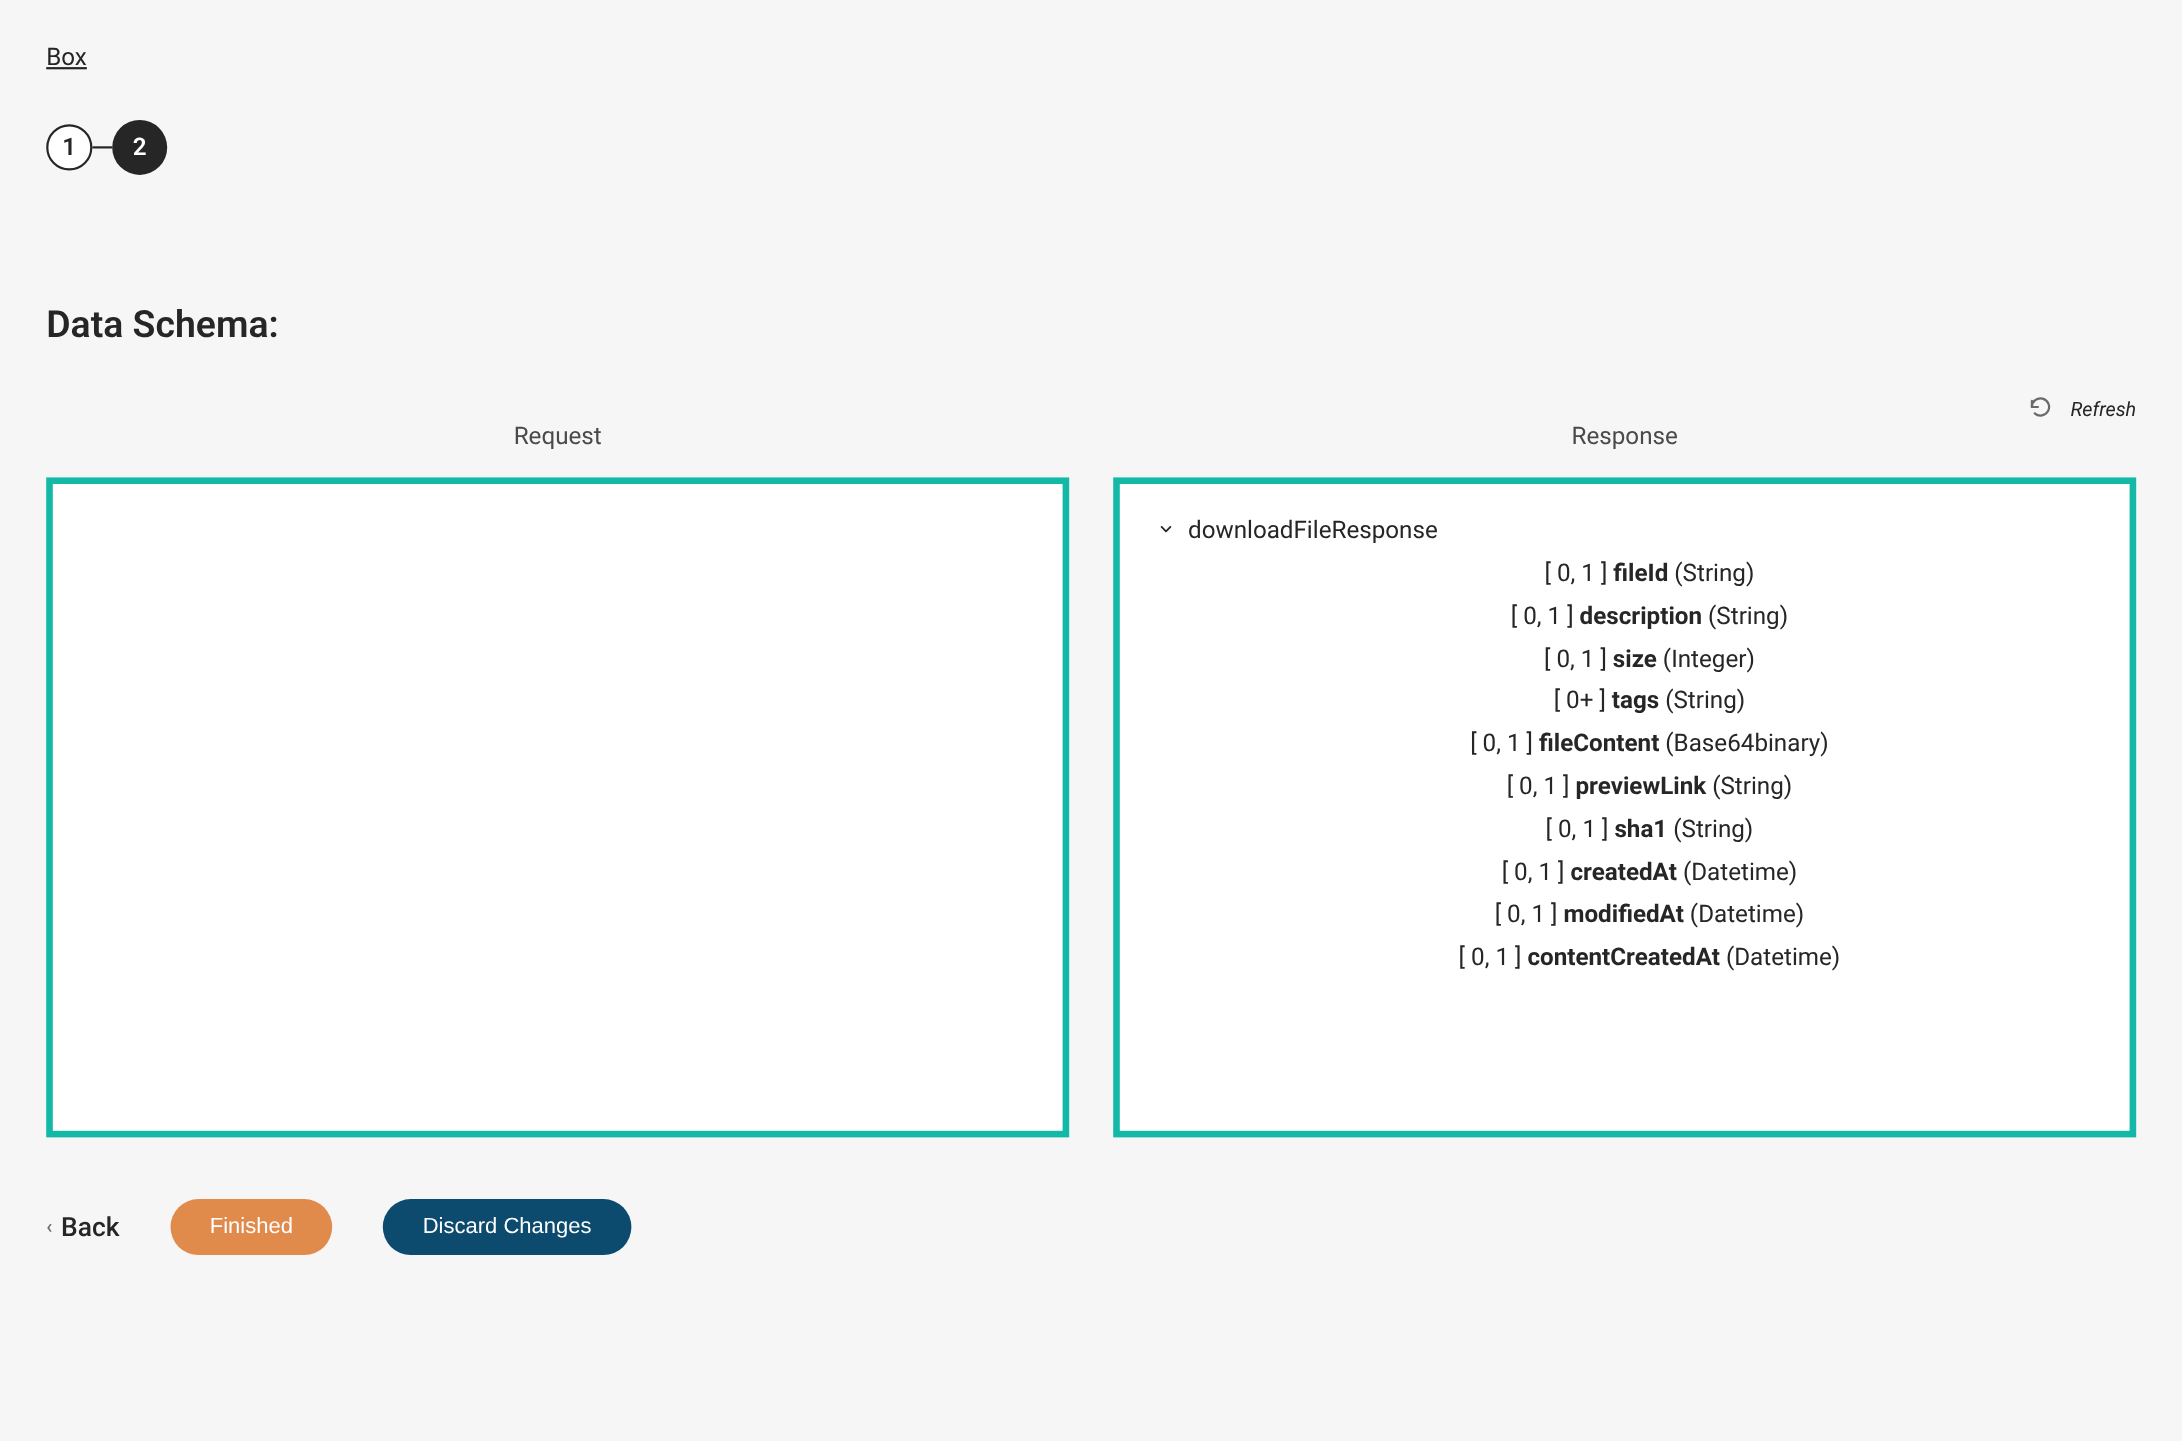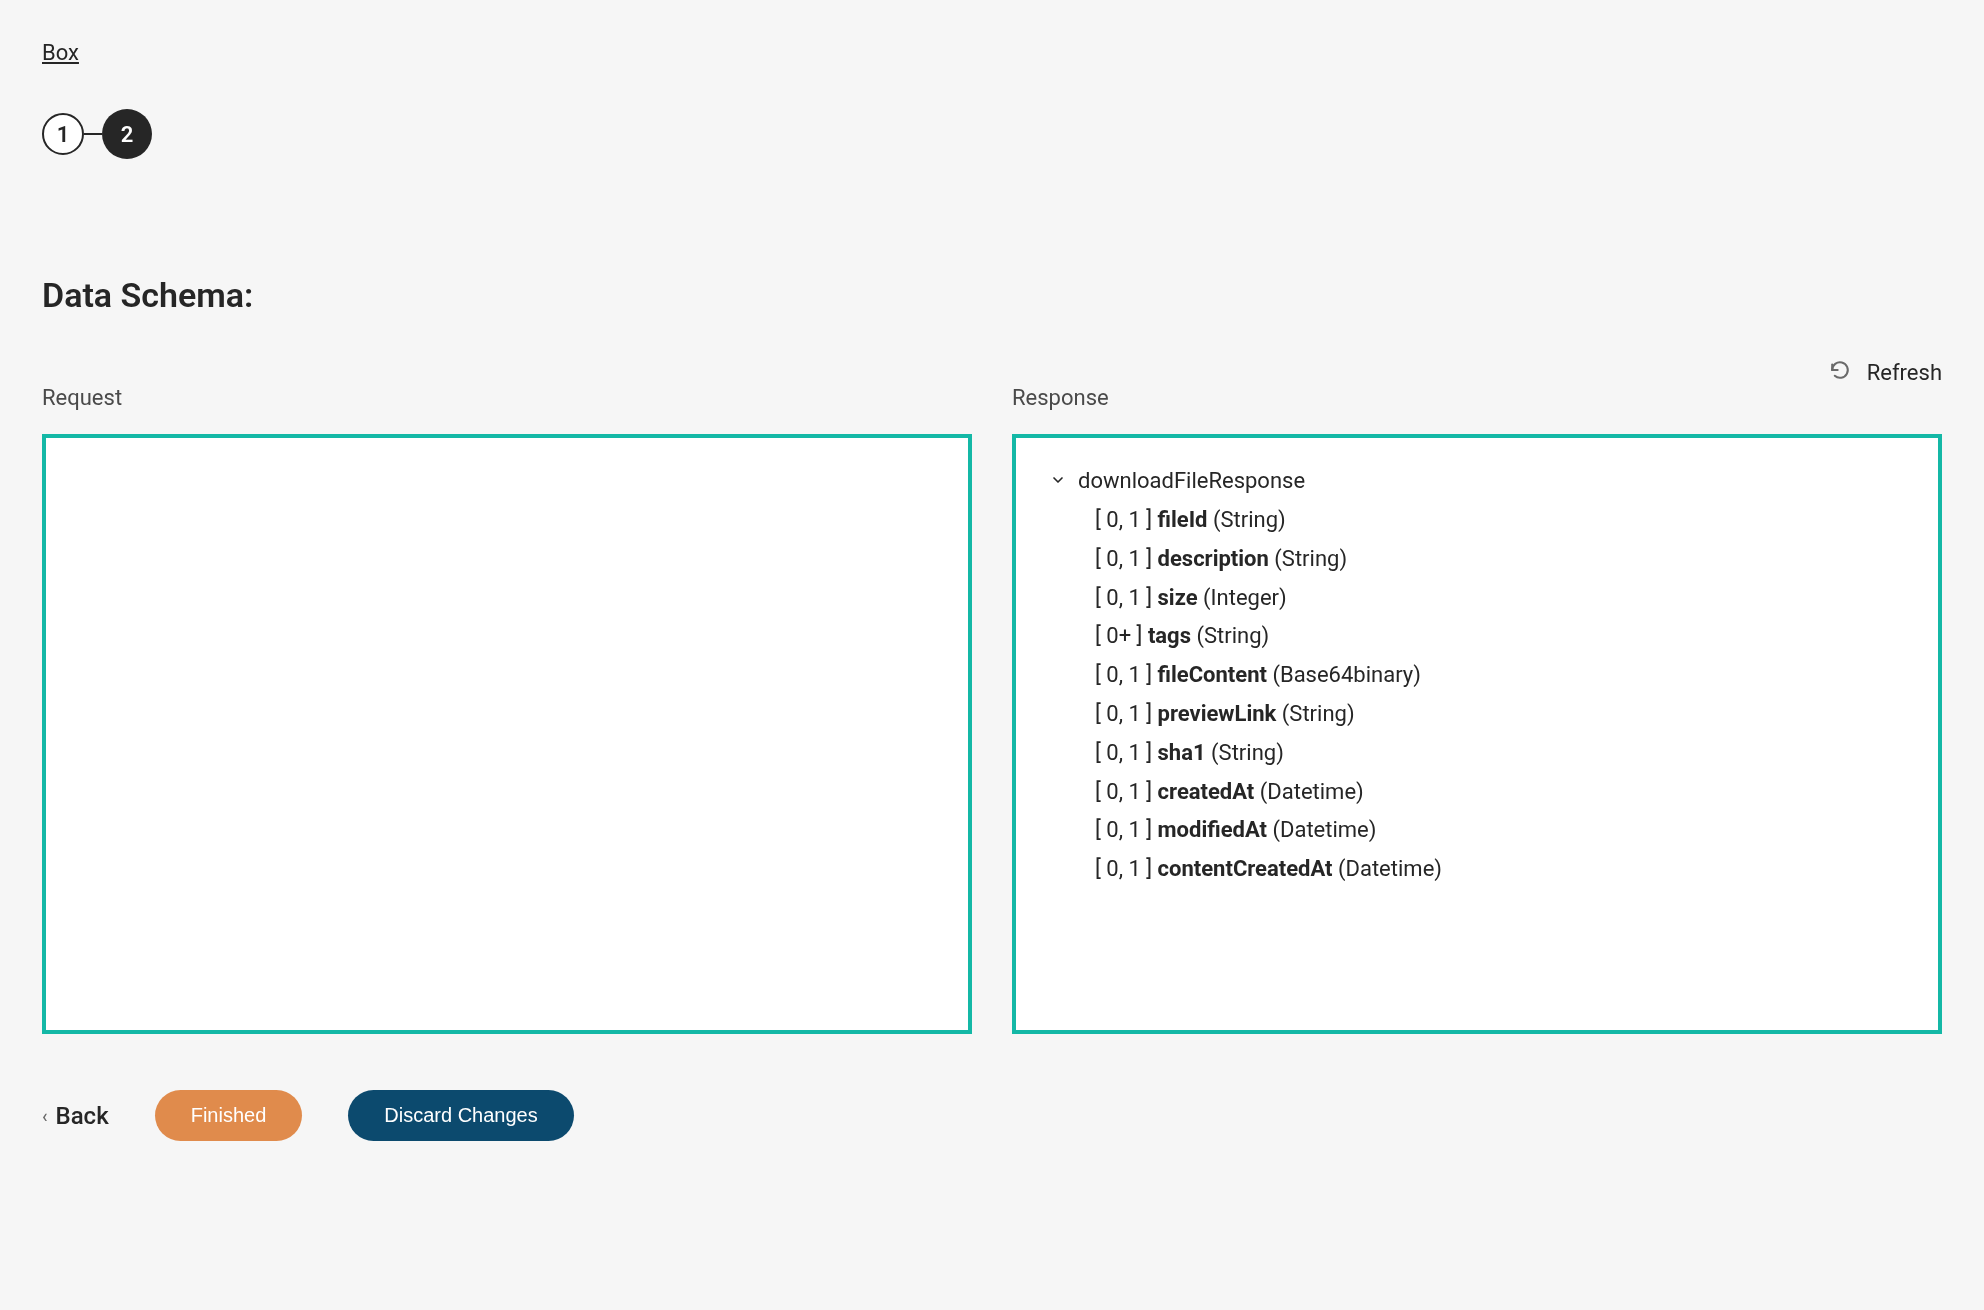--- a/index.html
+++ b/index.html
@@ -71,40 +71,42 @@
     align-items: center;
     margin-top: 44px;
     gap: 16px;
     cursor: pointer;
   }
   .refresh-icon svg {
     width: 22px;
     height: 22px;
   }
   .refresh-label {
-    font-size: 22px;
-    color: #262626;
+    font-size: 18px;
+    color: #262626;
+    font-style: italic;
   }
   .columns {
     display: flex;
     gap: 40px;
     margin-top: 0px;
   }
   .column {
     flex: 1;
     min-width: 0;
+    text-align: center;
   }
   .column-label {
     font-size: 22px;
     color: #4a4a4a;
     margin-bottom: 24px;
   }
   .panel {
     background: #fff;
-    border: 4px solid #14b8a6;
+    border: 6px solid #14b8a6;
     height: 600px;
     overflow-y: auto;
     padding: 30px 34px;
   }
   .panel.request {
     
   }
   .tree-root {
     font-size: 22px;
     color: #262626;

